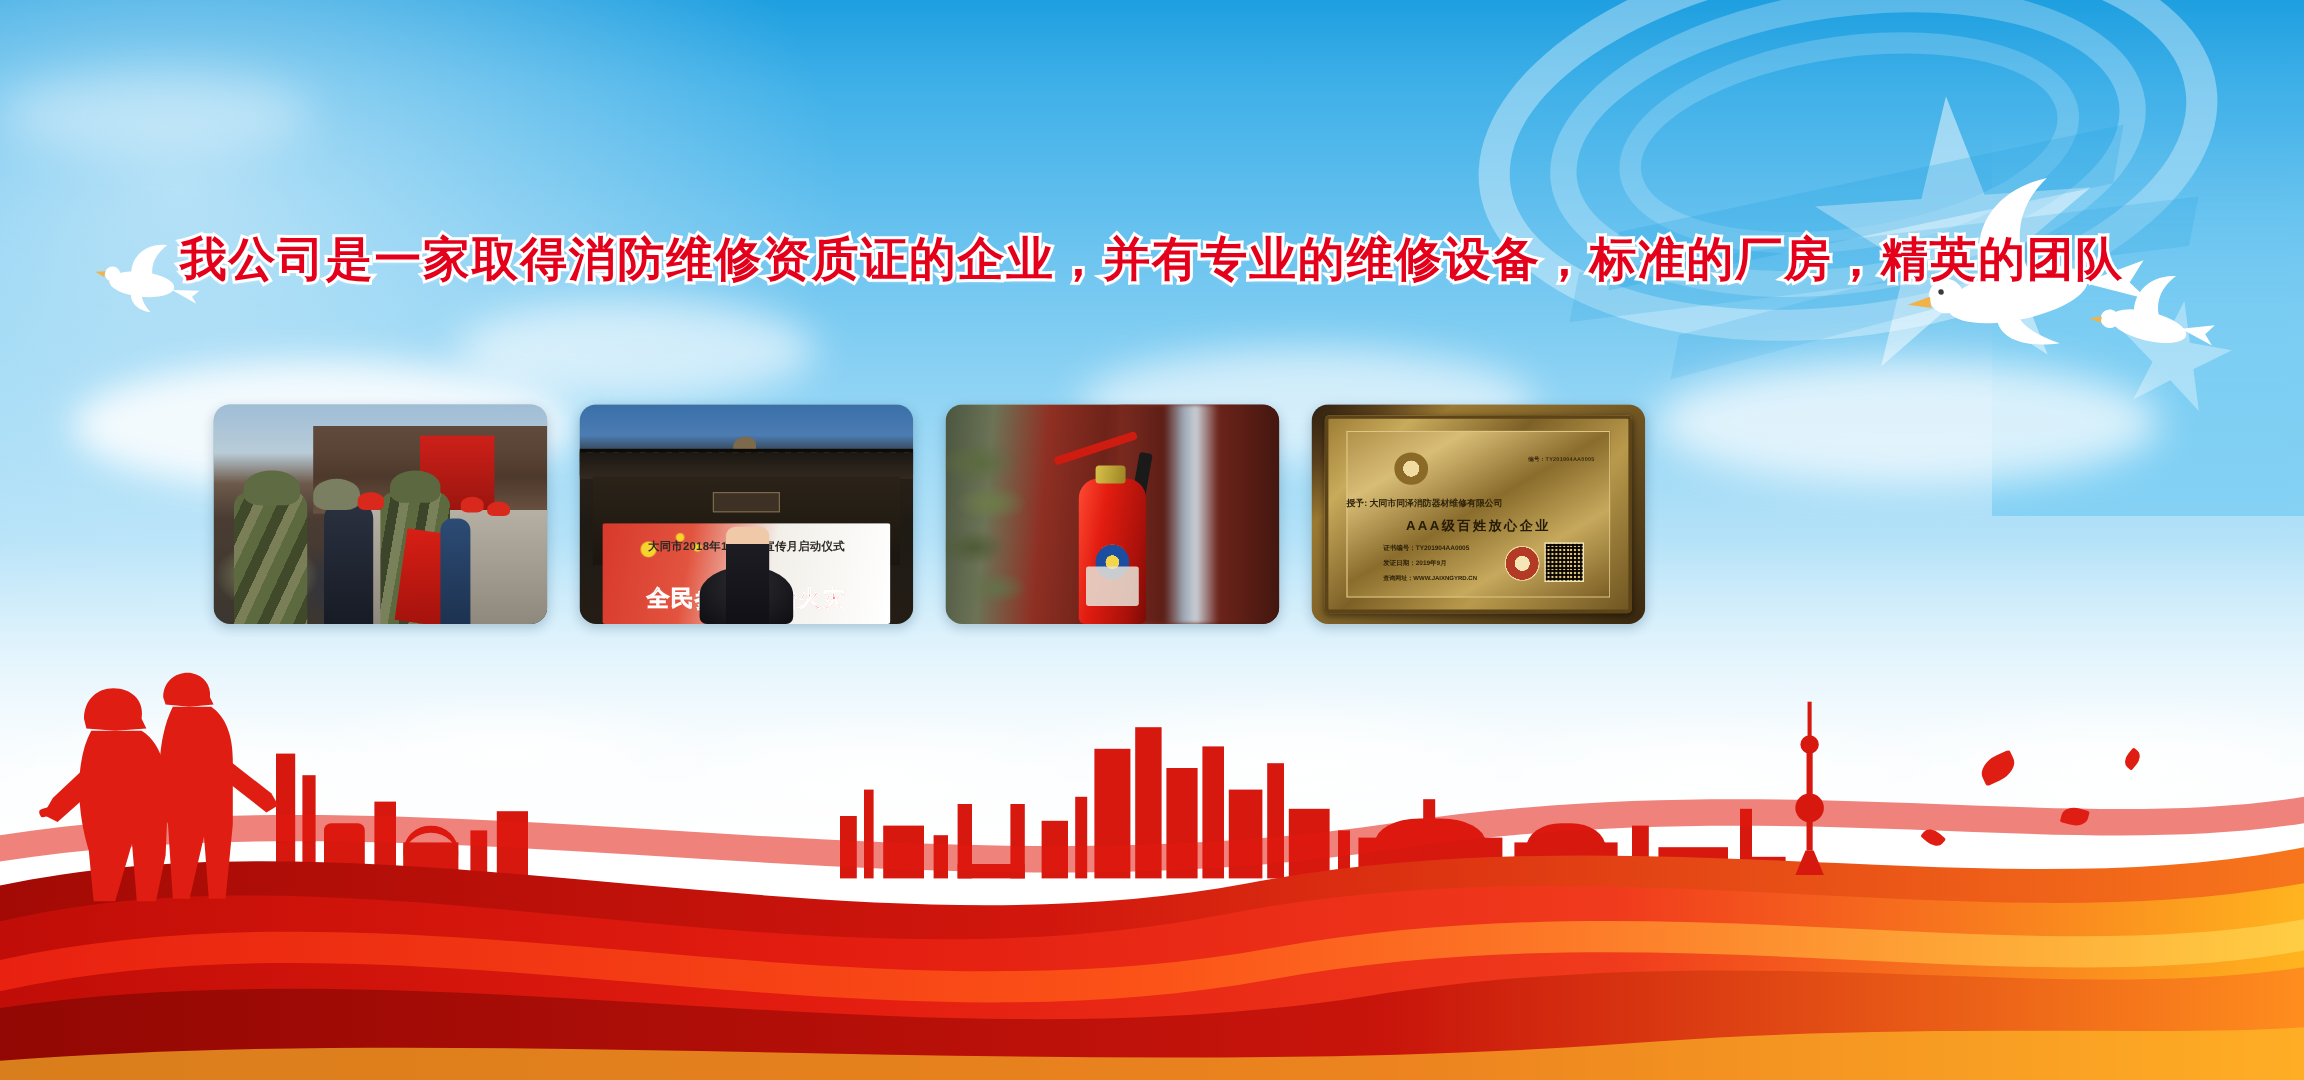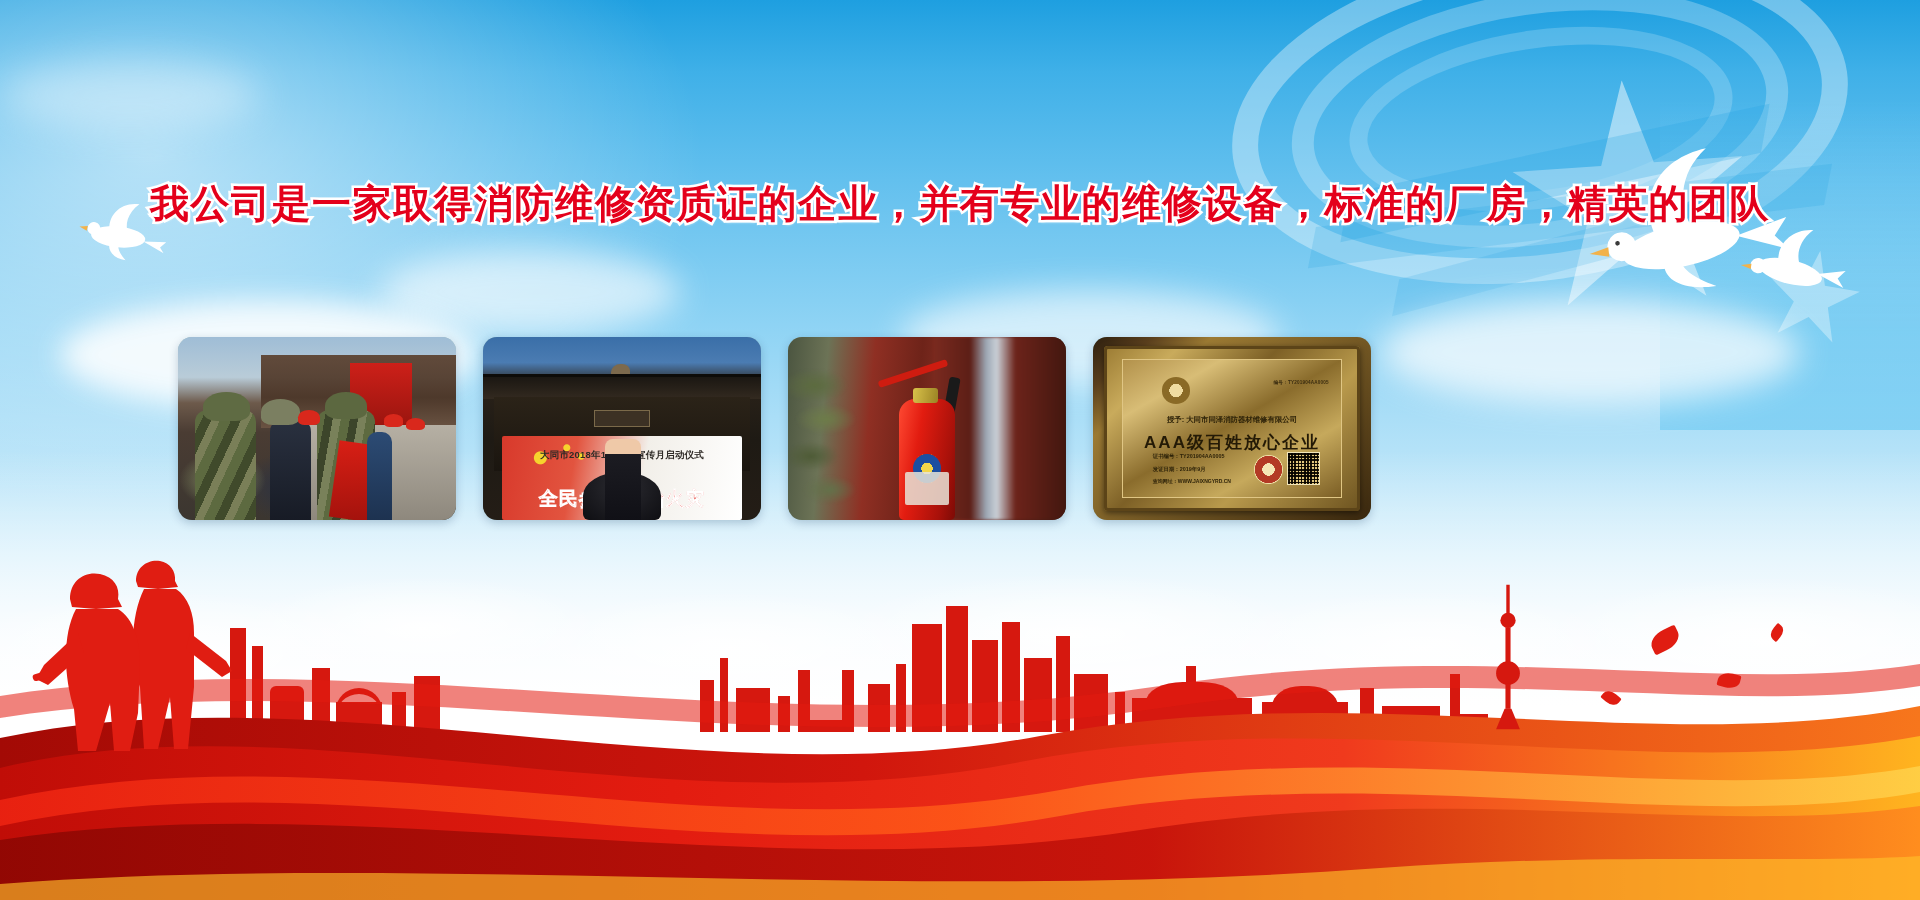--- a/index.html
+++ b/index.html
@@ -79,21 +79,21 @@
       linear-gradient(to bottom, rgba(255,255,255,0) 0%, rgba(255,255,255,.75) 52%, #fff 78%);
   }
   .c-top-1{ left:60px;  top:300px; width:420px; height:110px; filter:blur(14px); opacity:.85;}
   .c-top-2{ left:380px; top:250px; width:300px; height:84px;  filter:blur(16px); opacity:.6;}
   .c-top-3{ left:900px; top:290px; width:380px; height:96px;  filter:blur(16px); opacity:.6;}
   .c-top-4{ left:1380px;top:300px; width:420px; height:104px; filter:blur(16px); opacity:.7;}
   .c-top-5{ left:0;     top:60px;  width:260px; height:70px;  filter:blur(18px); opacity:.35;}
 
   
   .headline{
-    position:absolute; left:0; right:0; top:172px;
+    position:absolute; left:0; right:0; top:185px;
     text-align:center;
     z-index:30;
     pointer-events:none;
   }
   .hl-line{
     color:#e4001b;
     font-size:39px;
     font-weight:bold;
     letter-spacing:1.5px;
     line-height:64px;
@@ -294,26 +294,26 @@
   .p4 .emblem{
     position:absolute; left:18%; top:13%; width:13%; height:19%;
     background:radial-gradient(circle,#f0dca0 0 34%,#8a6a26 35% 74%,#e5cd8c 75%);
     border-radius:50%;
   }
   .p4 .txt-top-right{
     position:absolute; right:6%; top:15%; font-size:4.6px; color:#3a2c10;
     letter-spacing:.2px; white-space:nowrap; font-weight:bold;
   }
   .p4 .txt-award{
-    position:absolute; left:0; right:0; top:40%; text-align:center;
+    position:absolute; left:0; right:0; top:40%; text-align:left;
     font-size:7.4px; color:#2e2309; font-weight:bold; white-space:nowrap;
   }
   .p4 .txt-aaa{
     position:absolute; left:0; right:0; top:52%; text-align:center;
-    font-size:17px; color:#241a06; font-weight:bold; letter-spacing:2px; white-space:nowrap;
+    font-size:11px; color:#241a06; font-weight:bold; letter-spacing:2px; white-space:nowrap;
   }
   .p4 .txt-cert{
     position:absolute; left:14%; top:68%; font-size:5.4px; color:#2e2309; font-weight:bold; white-space:nowrap;
   }
   .p4 .txt-date{
     position:absolute; left:14%; top:77%; font-size:5.4px; color:#2e2309; font-weight:bold; white-space:nowrap;
   }
   .p4 .txt-site{
     position:absolute; left:14%; top:86%; font-size:5px; color:#2e2309; font-weight:bold; white-space:nowrap;
   }

